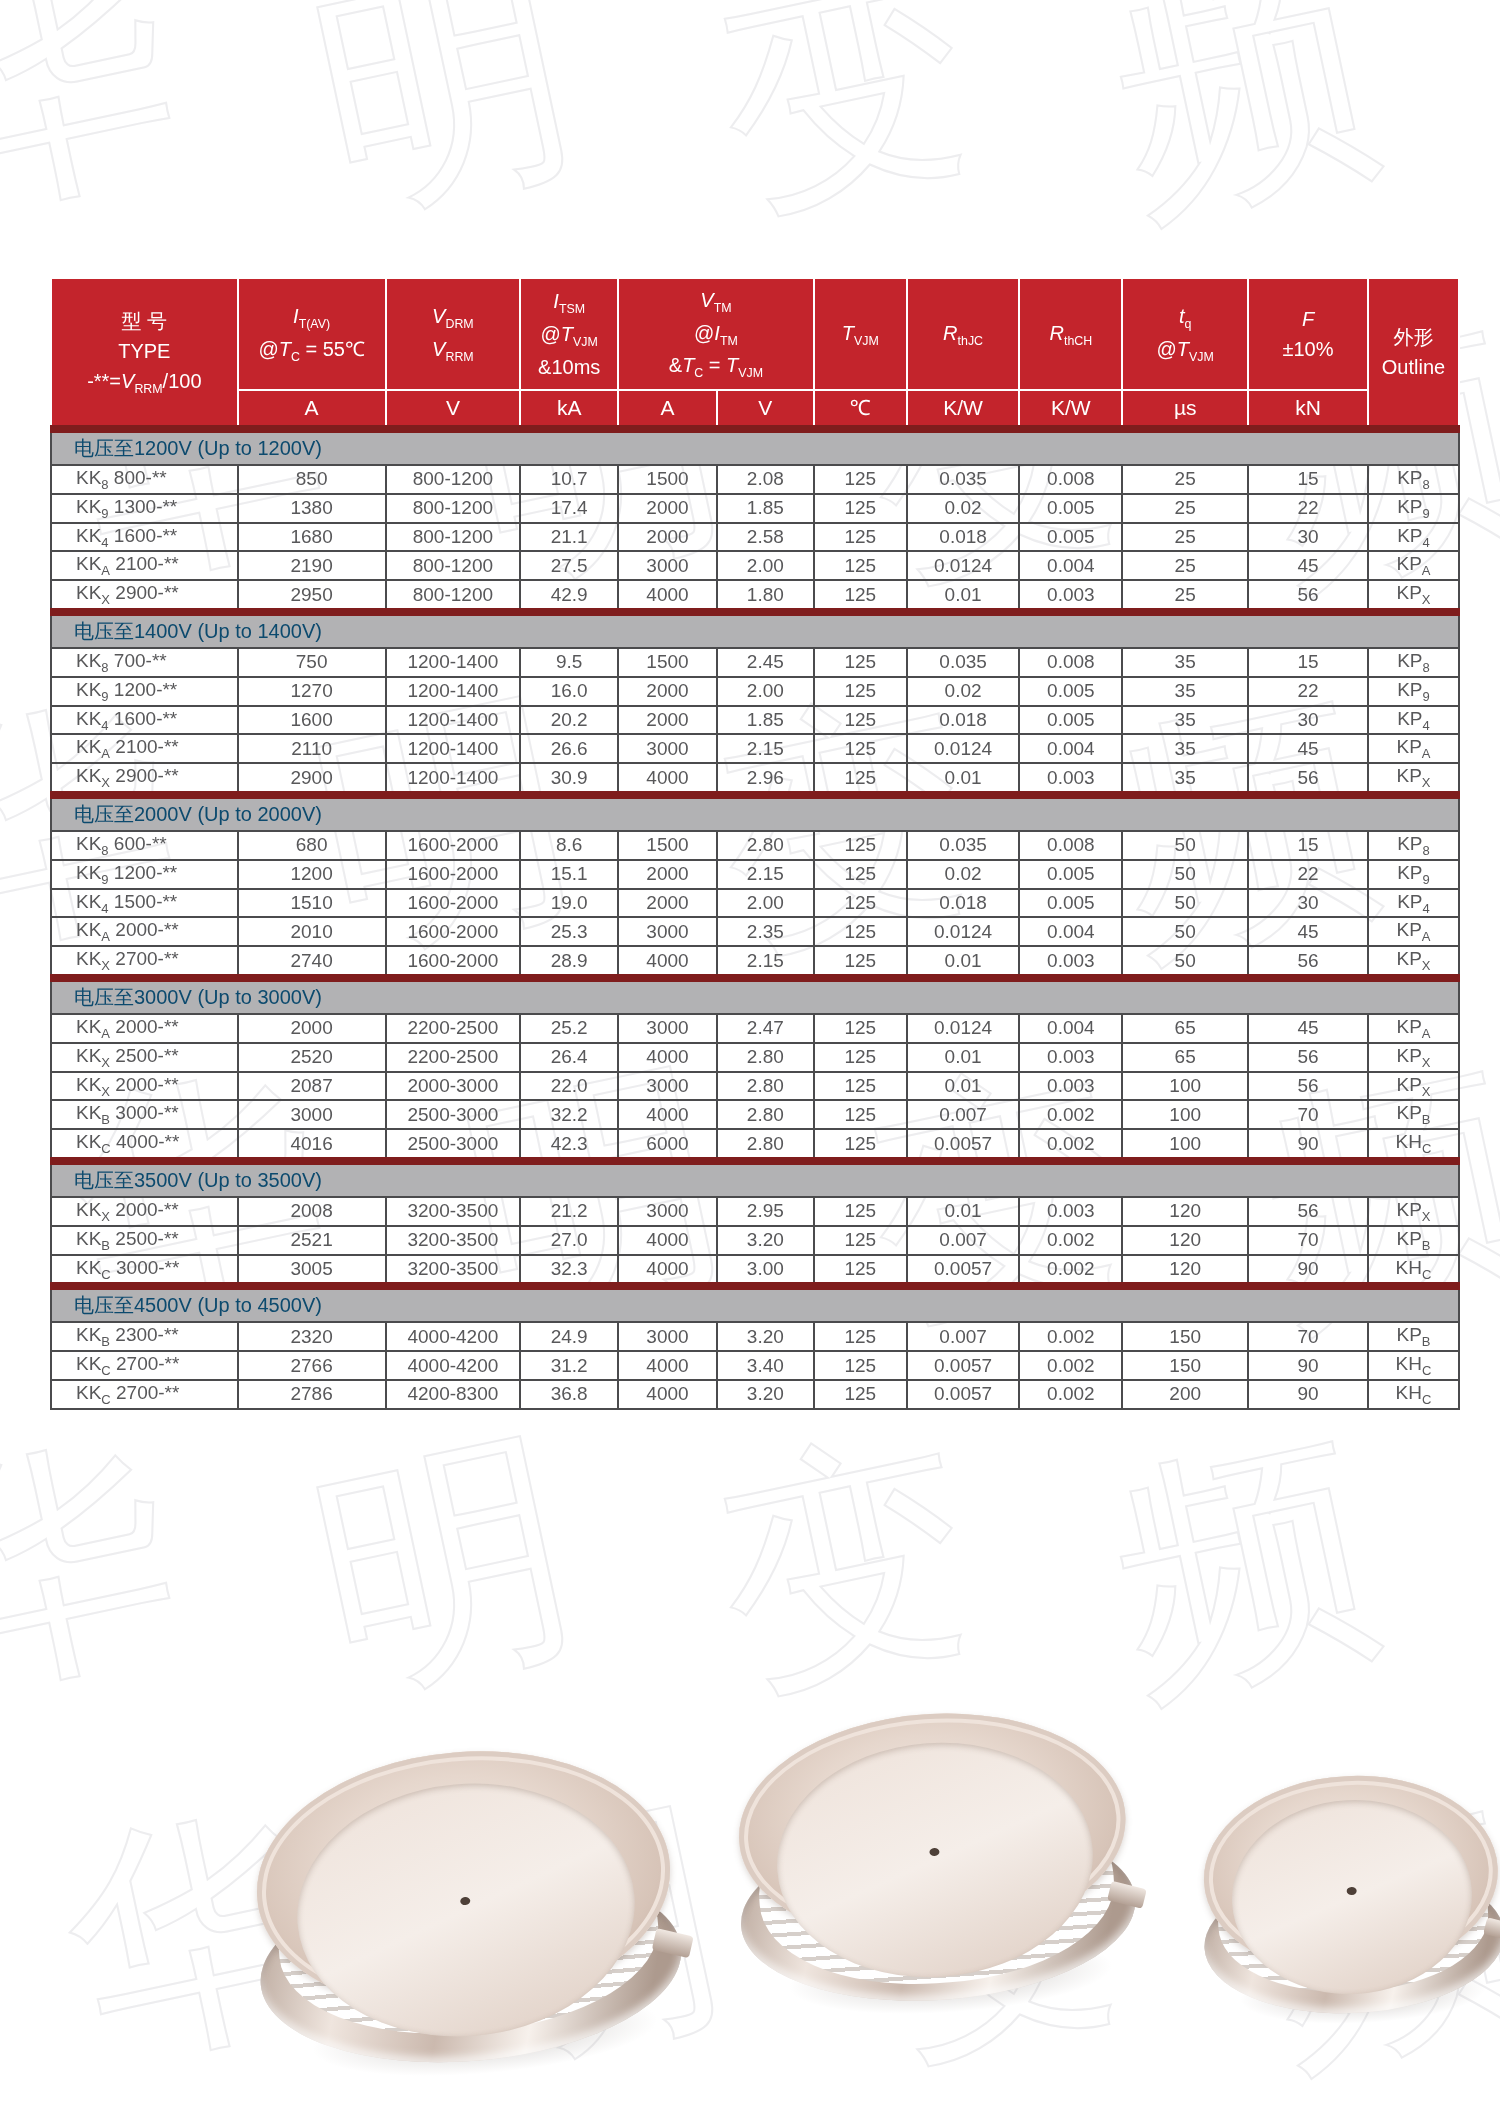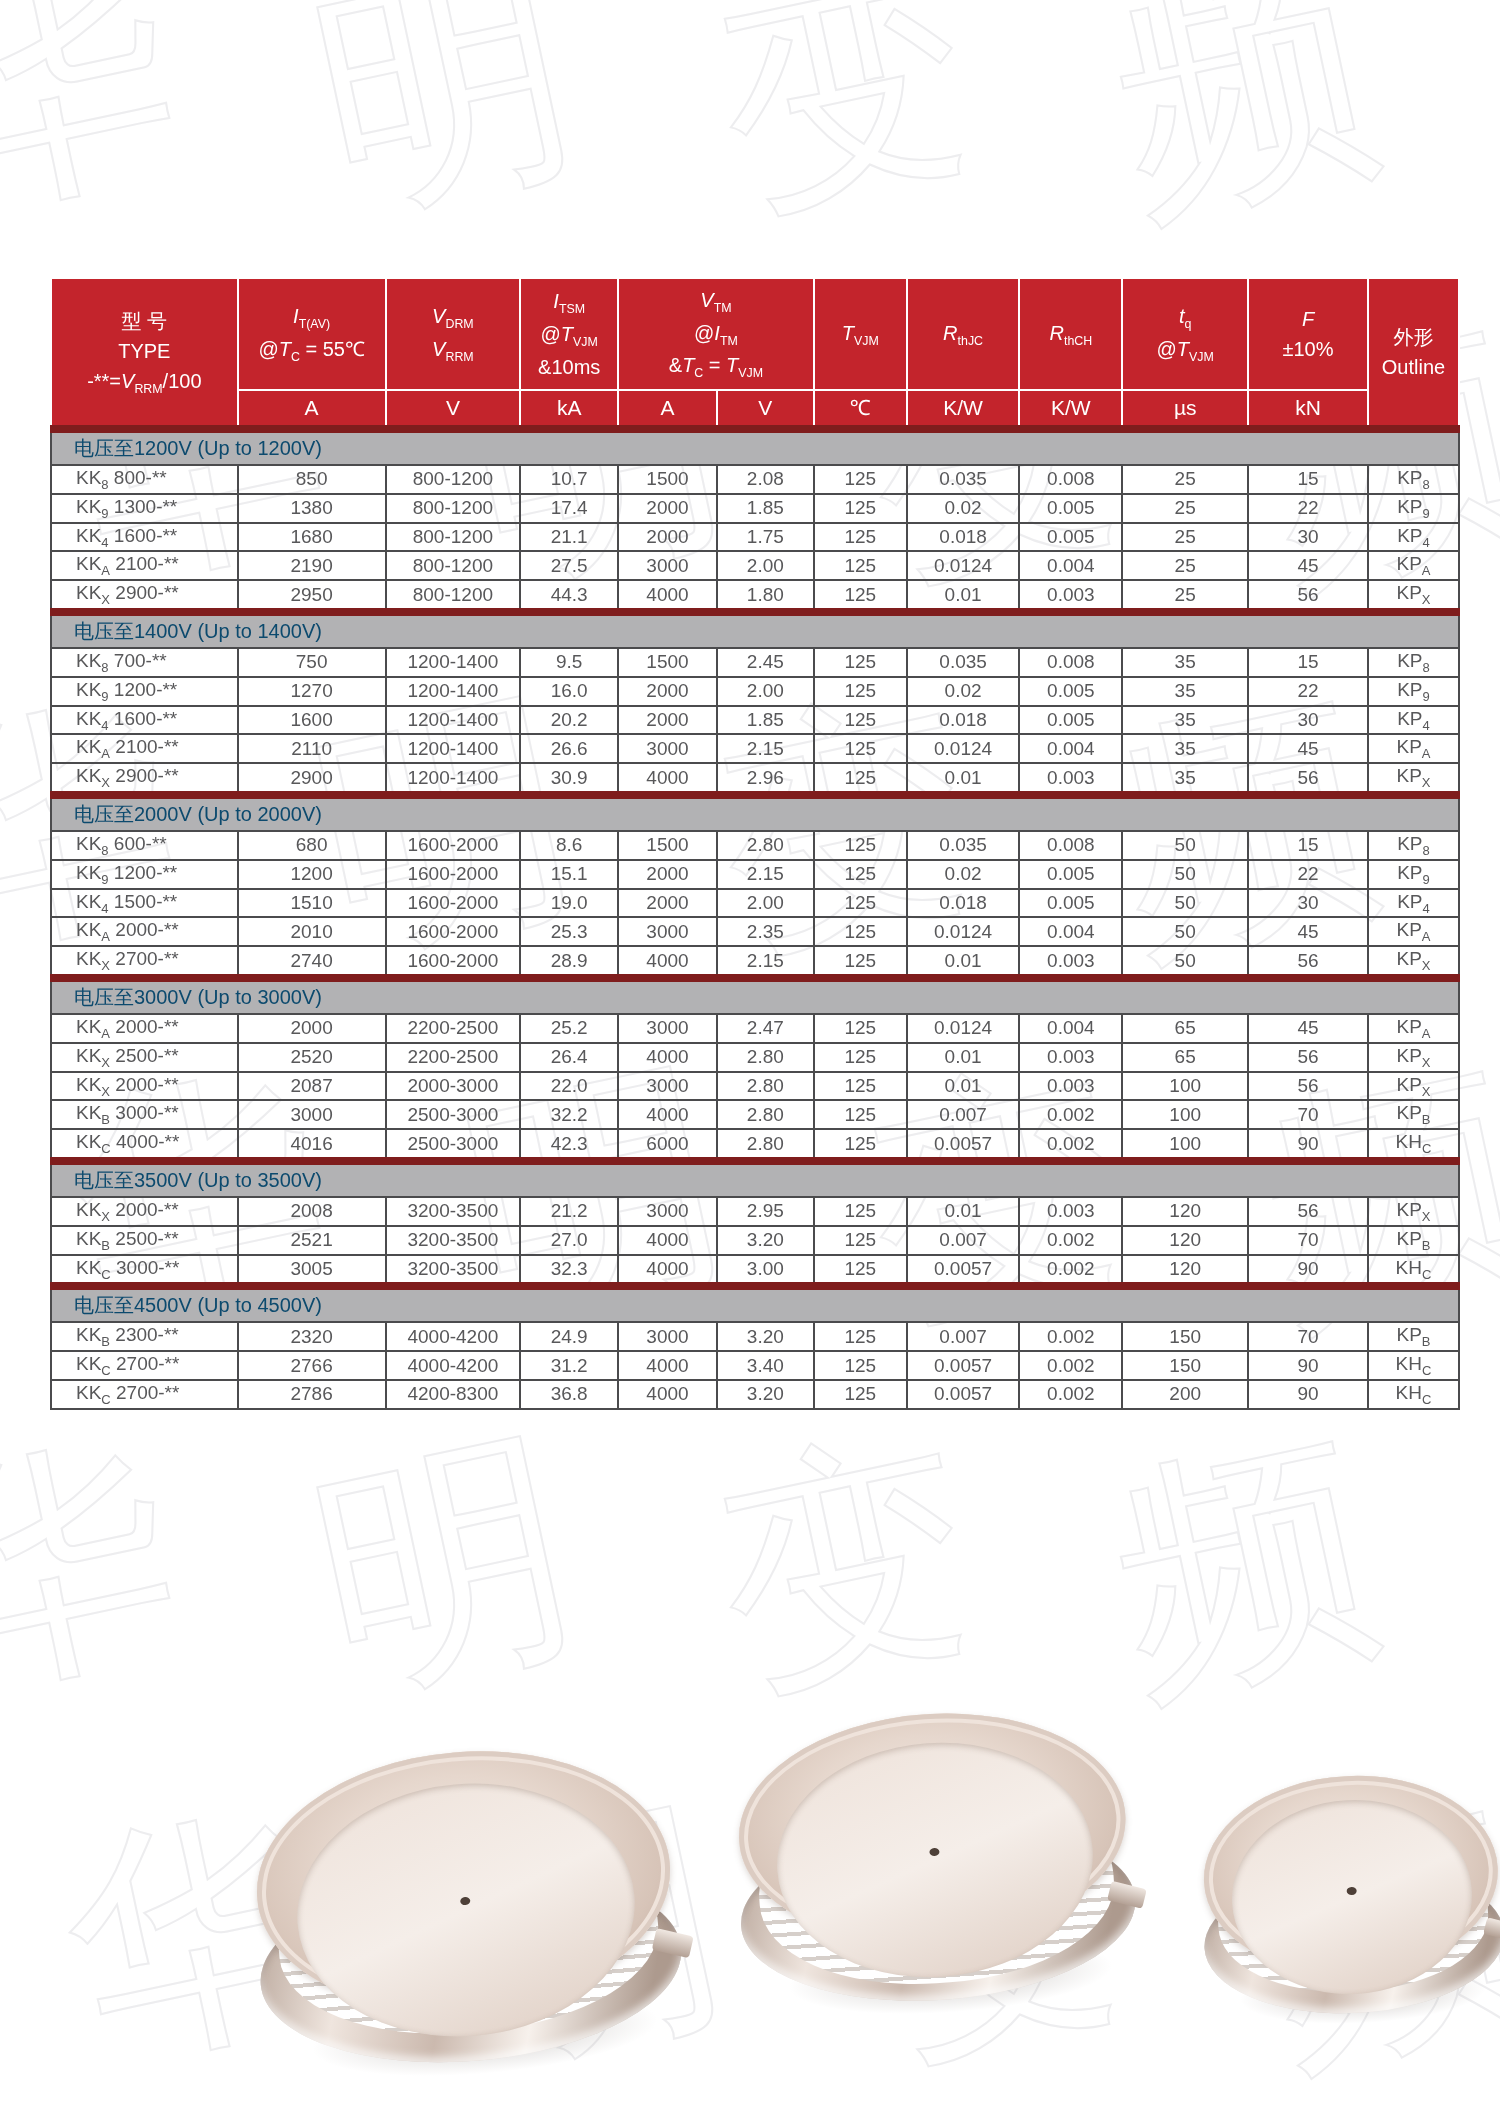--- a/index.html
+++ b/index.html
@@ -167,21 +167,21 @@
           <td>25</td>
           <td>22</td>
           <td class="outline"><span>KP</span><sub>9</sub></td>
         </tr>
         <tr>
           <td class="type"><span>KK</span><sub>4</sub><span> 1600-**</span></td>
           <td>1680</td>
           <td>800-1200</td>
           <td>21.1</td>
           <td>2000</td>
-          <td>1.75</td>
+          <td>2.58</td>
           <td>125</td>
           <td>0.018</td>
           <td>0.005</td>
           <td>25</td>
           <td>30</td>
           <td class="outline"><span>KP</span><sub>4</sub></td>
         </tr>
         <tr>
           <td class="type"><span>KK</span><sub>A</sub><span> 2100-**</span></td>
           <td>2190</td>
@@ -193,21 +193,21 @@
           <td>0.0124</td>
           <td>0.004</td>
           <td>25</td>
           <td>45</td>
           <td class="outline"><span>KP</span><sub>A</sub></td>
         </tr>
         <tr>
           <td class="type"><span>KK</span><sub>X</sub><span> 2900-**</span></td>
           <td>2950</td>
           <td>800-1200</td>
-          <td>44.3</td>
+          <td>42.9</td>
           <td>4000</td>
           <td>1.80</td>
           <td>125</td>
           <td>0.01</td>
           <td>0.003</td>
           <td>25</td>
           <td>56</td>
           <td class="outline"><span>KP</span><sub>X</sub></td>
         </tr>
         <tr class="divider">

